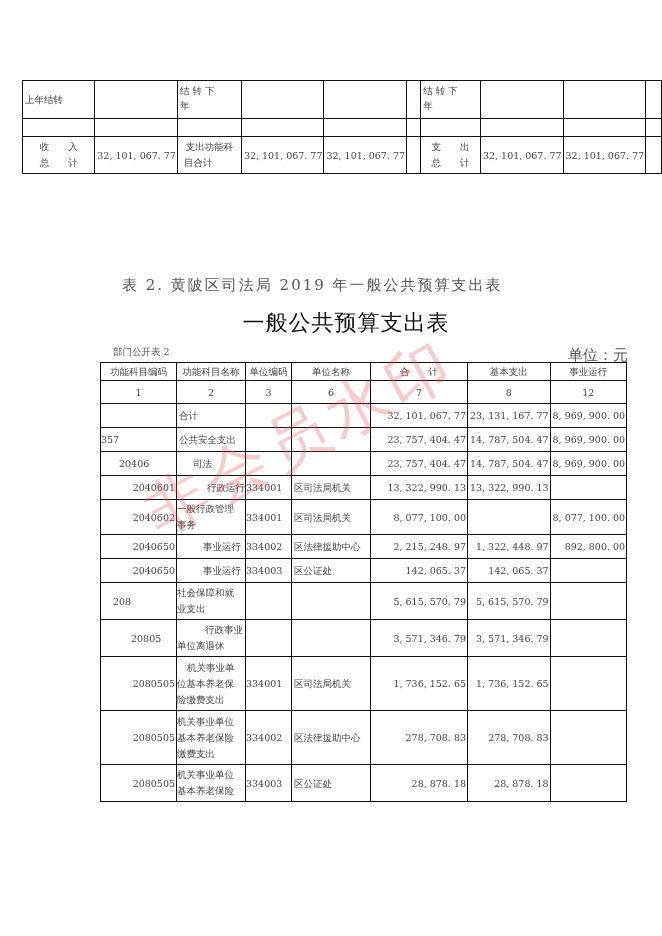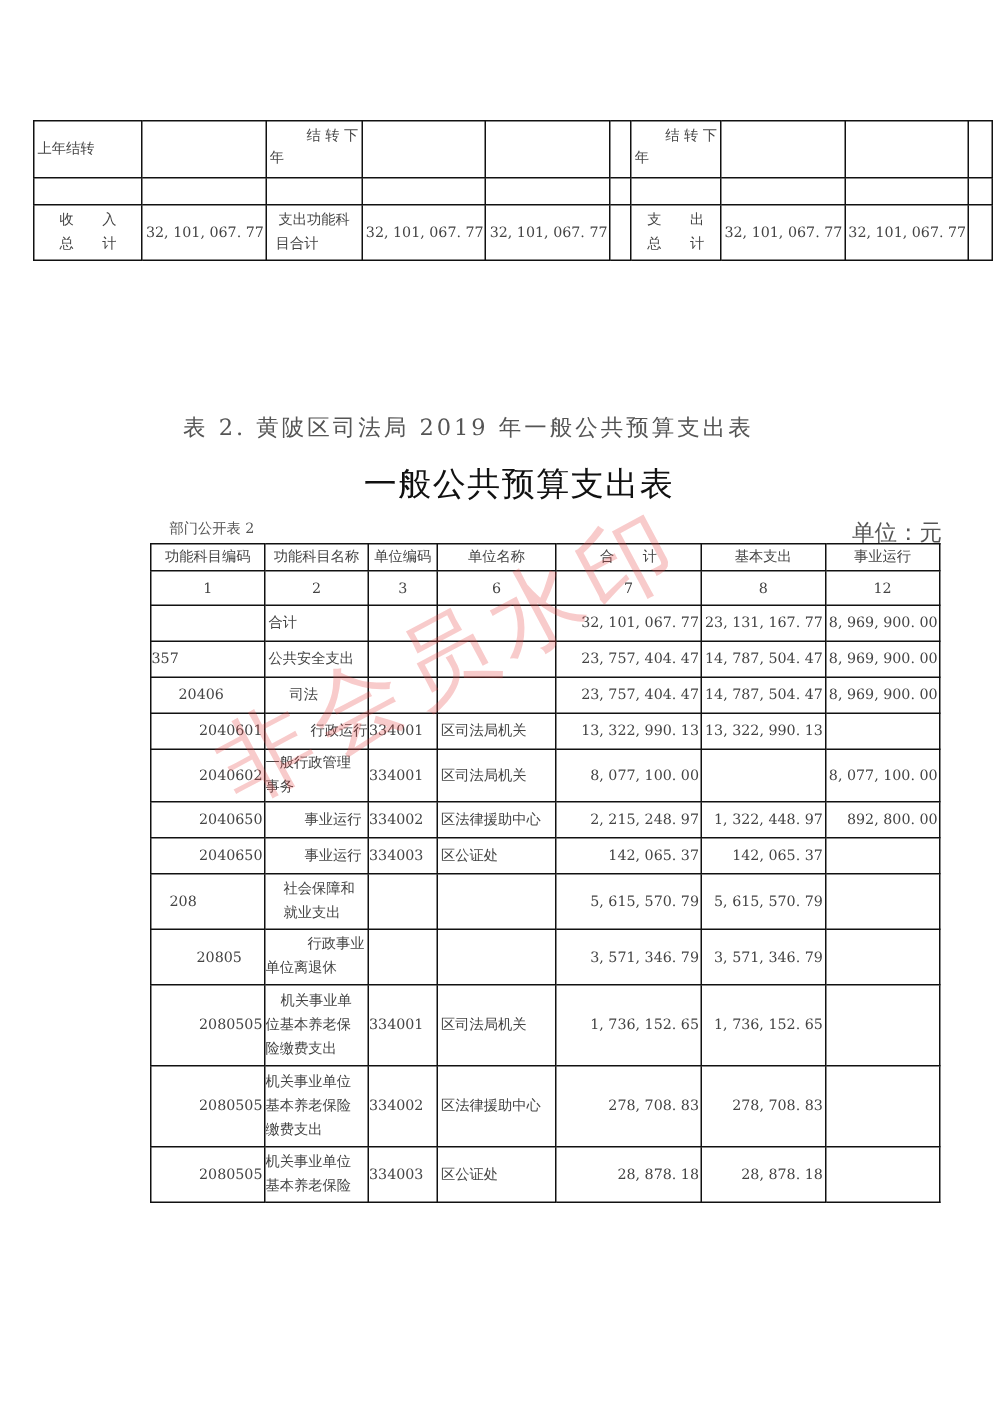--- a/index.html
+++ b/index.html
@@ -6,21 +6,21 @@
   body { width:662px; height:936px; position:relative; overflow:hidden;
          font-family:"DejaVu Serif","Liberation Serif",serif; color:#333; }
   .abs { position:absolute; }
   table { border-collapse:collapse; table-layout:fixed; position:absolute; }
   td { border:1px solid #111; font-size:9.5px; padding:0 2px; line-height:17px; vertical-align:middle; color:#444; overflow:hidden; }
   .num { text-align:right; padding-right:1px; white-space:nowrap; }
   .ctr { text-align:center;border-radius:13px; }
   
   #top-table { left:22px; top:80px; }
   #top-table td { font-size:9.5px; }
-  .jt-right { text-align:right; }
+  .jt-right { text-align:left; }
   
   #caption { left:122px; top:276px; font-size:15px; letter-spacing:2px; color:#555; }
   #main-title { left:0; width:662px; top:308px; text-align:center; font-size:22px; color:#111; letter-spacing:1px; padding-left:30px; box-sizing:border-box; }
   #dept-label { left:113px; top:346px; font-size:9.5px; color:#555; }
   #unit-label { left:568px; top:346px; font-size:15px; color:#555; }
   #main-table { left:100px; top:362px; }
   #main-table td { font-size:9.5px; }
   .wrap { white-space:normal; line-height:16px; }
   .watermark { position:absolute; left:130px; top:480px; font-size:62px; color:rgba(230,70,70,0.28);
                transform:rotate(-28deg); transform-origin:left top; letter-spacing:6px;
@@ -197,21 +197,21 @@
     <td class="num" style="padding-right:4px">事业运行</td>
     <td style="padding-left:0">334003</td>
     <td>区公证处</td>
     <td class="num">142, 065. 37</td>
     <td class="num">142, 065. 37</td>
     <td class="num"></td>
   </tr>
 
   <tr style="height:37px">
     <td style="padding-left:12px">208</td>
-    <td class="wrap" style="padding-left:12px">社会保障和就业支出</td>
+    <td class="wrap" style="padding-left:0">社会保障和就业支出</td>
     <td></td>
     <td></td>
     <td class="num">5, 615, 570. 79</td>
     <td class="num">5, 615, 570. 79</td>
     <td class="num"></td>
   </tr>
 
   <tr style="height:37px">
     <td style="padding-left:30px">20805</td>
     <td class="wrap" style="padding-left:0;text-indent:28px">行政事业单位离退休</td>

